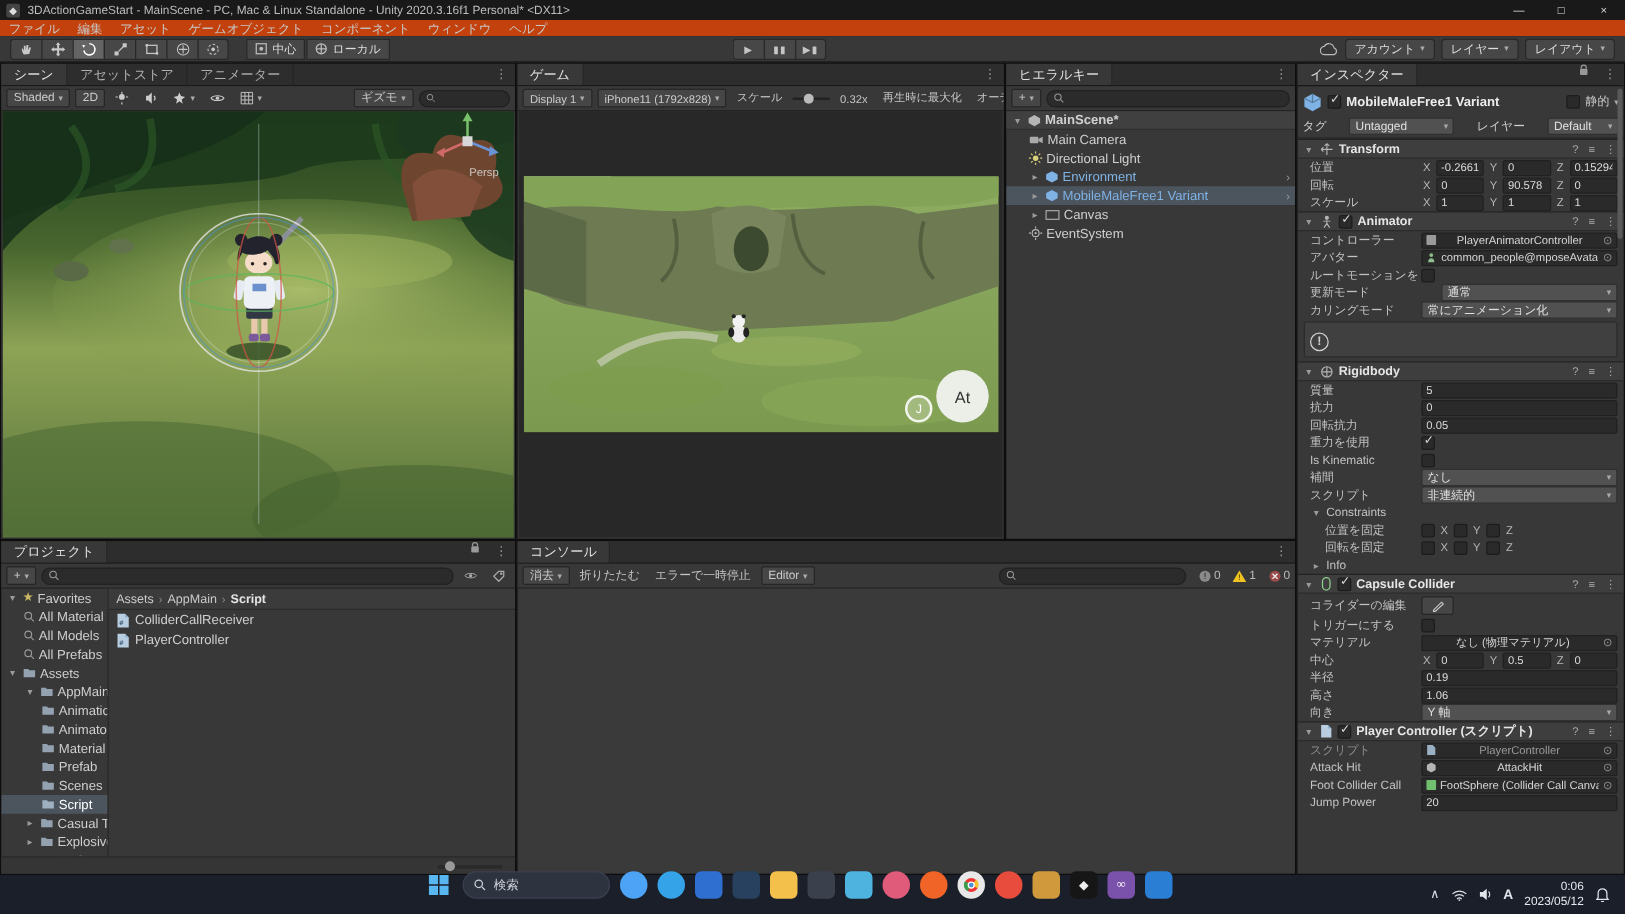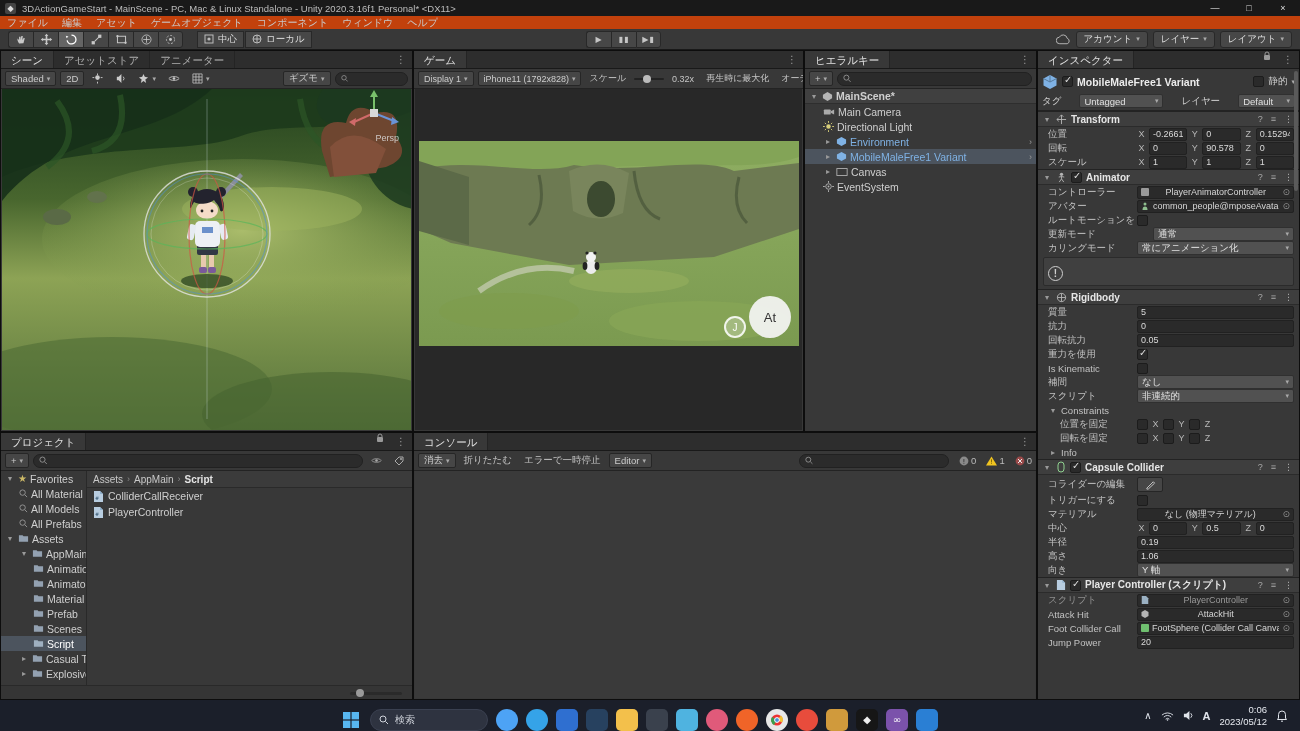--- a/index.html
+++ b/index.html
@@ -97,21 +97,21 @@
 .gbtn{position:absolute;border-radius:50%;display:flex;align-items:center;justify-content:center;}
 .gbtn.at{right:8px;bottom:8px;width:42px;height:42px;background:rgba(245,245,245,.92);color:#333;font-size:13px;}
 .gbtn.jj{right:53px;bottom:8px;width:22px;height:22px;background:rgba(255,255,255,.25);border:2px solid rgba(255,255,255,.85);color:#fff;font-size:10px;}
 .sldr{width:30px;height:2px;background:#222;border-radius:1px;position:relative;flex-shrink:0;}
 .sknob{position:absolute;left:9px;top:-3px;width:8px;height:8px;border-radius:50%;background:#bbb;}
 
 #taskbar{position:absolute;left:0;top:700px;width:1300px;height:31px;background:#1b1f2a;display:flex;align-items:center;}
 .weather{display:flex;align-items:center;gap:6px;padding-left:10px;width:175px;flex-shrink:0;}
 .wtxt .t1{font-size:10px;color:#eee;}
 .wtxt .t2{font-size:8px;color:#9aa3b2;}
-.centergrp{position:absolute;left:340px;top:12px;display:flex;align-items:center;gap:8px;height:15px;font-family:Liberation Serif, serif;}
+.centergrp{position:absolute;left:340px;top:0;display:flex;align-items:center;gap:8px;height:15px;font-family:Liberation Serif, serif;}
 .appico{width:22px;height:22px;border-radius:5px;display:flex;align-items:center;justify-content:center;color:#fff;font-size:11px;flex-shrink:0;}
 .appico.round{border-radius:50%;}
 .searchpill{width:118px;height:22px;border-radius:11px;background:#2e3340;border:1px solid #3a4050;display:flex;align-items:center;gap:6px;padding:0 8px;color:#cfd3da;font-size:10px;}
 .tray{margin-left:auto;display:flex;align-items:center;gap:9px;padding-right:12px;color:#dfe3ea;font-size:10px;}
 .clock{text-align:right;font-size:9.5px;line-height:1.25;color:#e6e9ef;}
 .fold{color:#9a9a9a;font-size:8px;width:10px;text-align:center;flex-shrink:0;}
 .icon12{flex-shrink:0;}
 </style>
 </head>
 <body>

